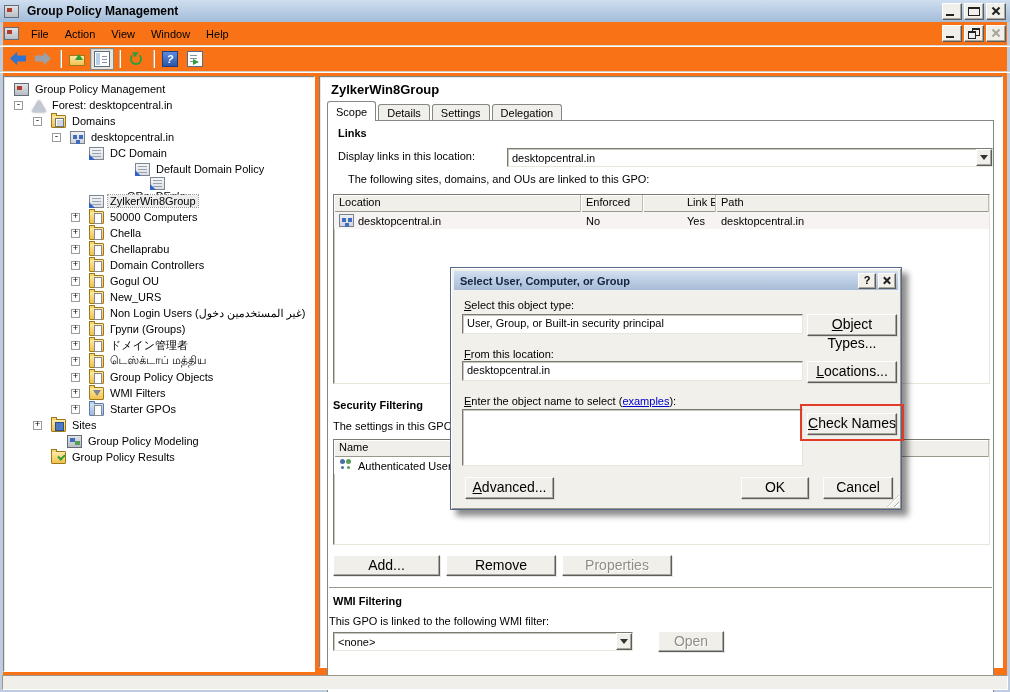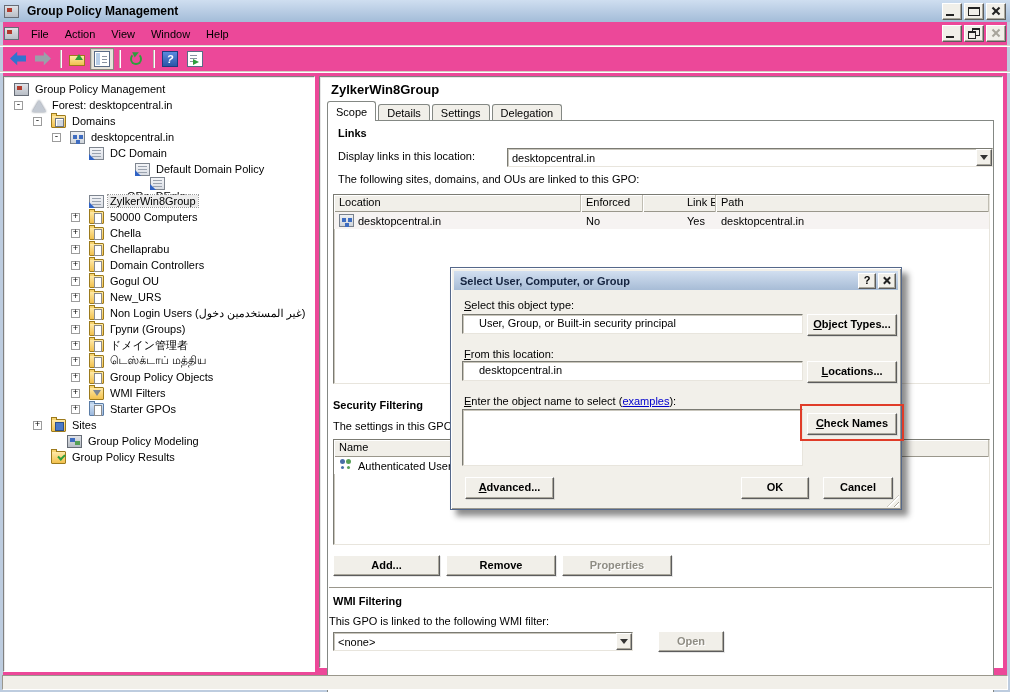--- a/index.html
+++ b/index.html
@@ -1,16 +1,16 @@
 <!DOCTYPE html>
 <html><head>
 <meta charset="utf-8">
 <style>
   html,body{margin:0;padding:0;background:#4a4a4a;font-family:"Liberation Sans",sans-serif;}
-  #win{position:relative;width:1010px;height:692px;background:#ec4899;overflow:hidden;
+  #win{position:relative;width:1010px;height:692px;background:#f97316;overflow:hidden;
        box-shadow:inset 0 0 0 3px #bdccdf;font-size:11px;color:#000;}
   .abs{position:absolute;}
 
   
   .titlebar{left:0;top:0;width:1010px;height:22px;background:linear-gradient(#cfdef0,#a3bcd8);
             display:flex;align-items:center;padding:0 4px;box-sizing:border-box;}
   .titlebar .title{font-weight:bold;font-size:12px;margin-left:4px;flex:1;}
   .cap{position:relative;width:18px;height:15px;margin-left:2px;background:#f1efe9;
        border:1px solid;border-color:#fff #5c5c5c #5c5c5c #fff;box-shadow:inset -1px -1px 0 #aaa79c;}
   .g-min::after{content:"";position:absolute;left:3px;bottom:3px;width:8px;height:2px;background:#222;}
@@ -103,40 +103,40 @@
              box-shadow:inset -1px -1px 0 #aaa79c;display:flex;align-items:center;justify-content:center;box-sizing:border-box;}
   .arr-down{border:4px solid transparent;border-top:5px solid #333;margin-top:4px;}
   .lv{position:absolute;box-sizing:border-box;}
   .lv-head{display:flex;height:17px;background:#f1efe9;}
   .lv-hcell{box-sizing:border-box;padding:1px 5px;border-right:1px solid #c0bdb2;box-shadow:inset 1px 1px 0 #fff,inset 0 -1px 0 #9a978c;white-space:nowrap;overflow:hidden;}
   .lv-row{display:flex;height:17px;align-items:center;background:#f6f3f2;}
   .lv-cell{box-sizing:border-box;padding:0 5px;white-space:nowrap;overflow:hidden;display:flex;align-items:center;}
   .c0{width:247px;} .c1{width:62px;} .c2{width:73px;padding-left:44px;} .c3{flex:1;}
   .btn{position:absolute;background:#f1efe9;border:1px solid;border-color:#fff #5c5c5c #5c5c5c #fff;
        box-shadow:inset -1px -1px 0 #aaa79c, 1px 1px 0 #88888833;text-align:center;line-height:19px;
-       font-size:11px;cursor:default;box-sizing:border-box;font-weight:bold;}
+       font-size:14px;cursor:default;box-sizing:border-box;}
   .btn.disabled{color:#8f8d84;text-shadow:1px 1px 0 #fff;}
   .accel{display:inline-block;}
   .accel::first-letter{text-decoration:underline;}
   .divider{position:absolute;height:2px;border-top:1px solid #9a978c;border-bottom:1px solid #fff;}
 
   
   .dialog{left:450px;top:267px;width:450px;height:241px;background:#f2f0ea;border:1px solid #55688a;
           box-shadow:inset 1px 1px 0 #fff,inset -1px -1px 0 #9a9890,6px 6px 6px rgba(0,0,0,.45);z-index:20;}
   .dlg-title{position:absolute;left:3px;top:3px;right:3px;height:19px;background:linear-gradient(#d2dff0,#a7bcd6);
              display:flex;align-items:center;padding:0 2px 0 6px;box-sizing:border-box;}
   .dlg-title .t{font-weight:bold;color:#14233f;flex:1;}
   .dlg-cap{position:relative;width:16px;height:14px;margin-left:2px;background:#f1efe9;
            border:1px solid;border-color:#fff #5c5c5c #5c5c5c #fff;box-shadow:inset -1px -1px 0 #aaa79c;
            text-align:center;font-weight:bold;font-size:11px;line-height:13px;}
   .dlg-cap .g-x2{position:absolute;inset:0;}
   .g-x2::before,.g-x2::after{content:"";position:absolute;left:7px;top:2px;width:2px;height:9px;background:#222;}
   .g-x2::before{transform:rotate(45deg);} .g-x2::after{transform:rotate(-45deg);}
   .field{position:absolute;background:#fff;border:1px solid;border-color:#7b7b73 #e8e5dd #e8e5dd #7b7b73;
-         box-shadow:inset 1px 1px 0 #c9c6bc;padding:2px 16px;box-sizing:border-box;white-space:nowrap;overflow:hidden;}
+         box-shadow:inset 1px 1px 0 #c9c6bc;padding:2px 4px;box-sizing:border-box;white-space:nowrap;overflow:hidden;}
   .link{color:#0000cc;text-decoration:underline;cursor:pointer;}
   .grip{position:absolute;right:2px;bottom:2px;width:12px;height:12px;
         background:repeating-linear-gradient(135deg,transparent 0 3px,#a8a59b 3px 4px,#fff 4px 5px);
         clip-path:polygon(100% 0,100% 100%,0 100%);}
   .red-rect{position:absolute;left:800px;top:404px;width:104px;height:37px;border:2px solid #e03c28;z-index:21;box-sizing:border-box;}
 </style>
 </head>
 <body>
 
 <div id="win">
@@ -337,21 +337,21 @@
     <div class="tabbox">
 
       <div class="sect" style="left:10px;top:6px;">Links</div>
       <div class="lbl" style="left:10px;top:29px;">Display links in this location:</div>
       <div class="sunken combo" style="position:absolute;left:179px;top:27px;width:486px;height:19px;">
         <span class="combo-val">desktopcentral.in</span>
         <span class="combo-btn">
             <i class="arr-down"></i>
           </span>
       </div>
-      <div class="lbl" style="left:10px;top:52px;">The following sites, domains, and OUs are linked to this GPO:</div>
+      <div class="lbl" style="left:20px;top:52px;">The following sites, domains, and OUs are linked to this GPO:</div>
       <div class="lv sunken" style="left:5px;top:73px;width:657px;height:190px;">
         <div class="lv-head">
           <span class="lv-hcell c0">Location</span>
           <span class="lv-hcell c1">Enforced</span>
           <span class="lv-hcell c2">Link Enabled</span>
           <span class="lv-hcell c3">Path</span>
         </div>
         <div id="links-rows">
             <div class="lv-row">
               <span class="lv-cell c0">

